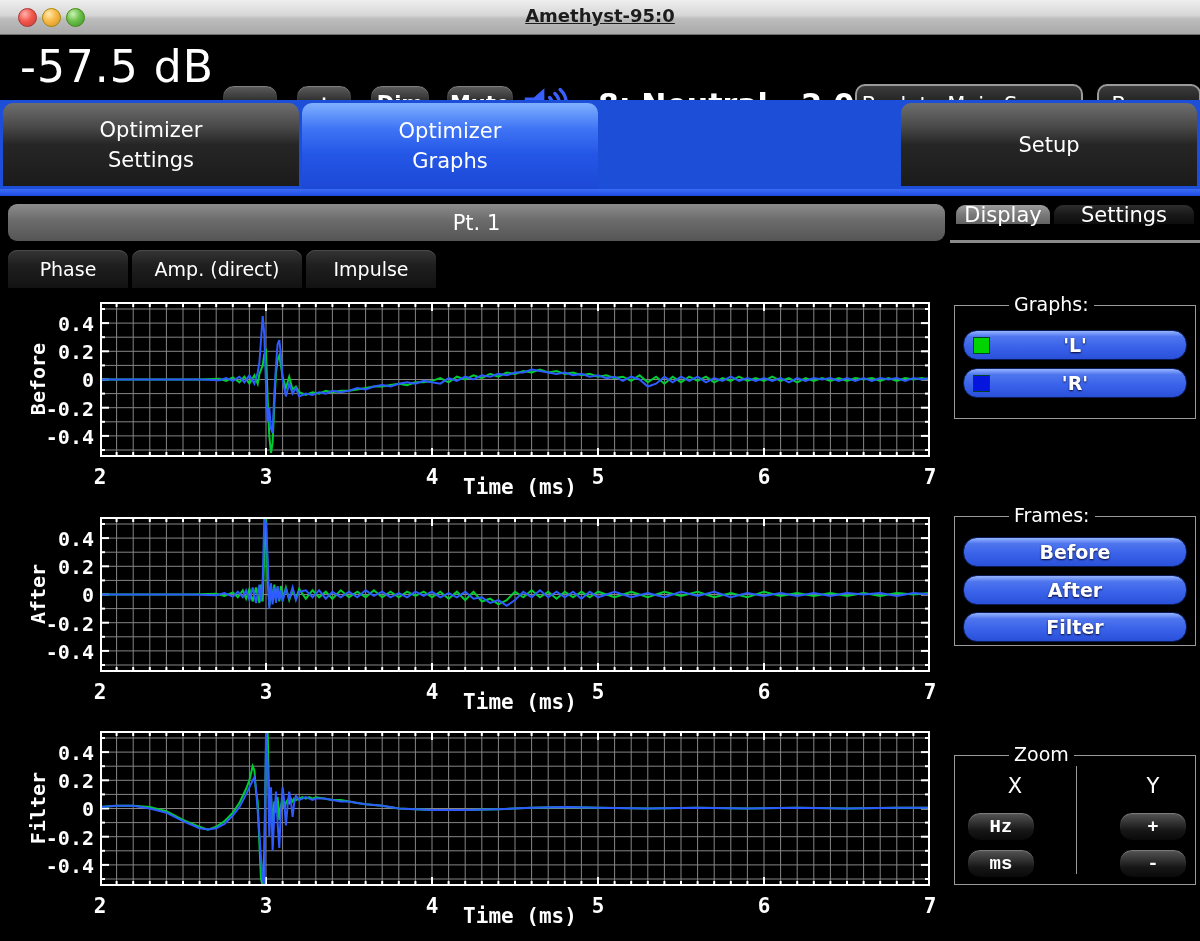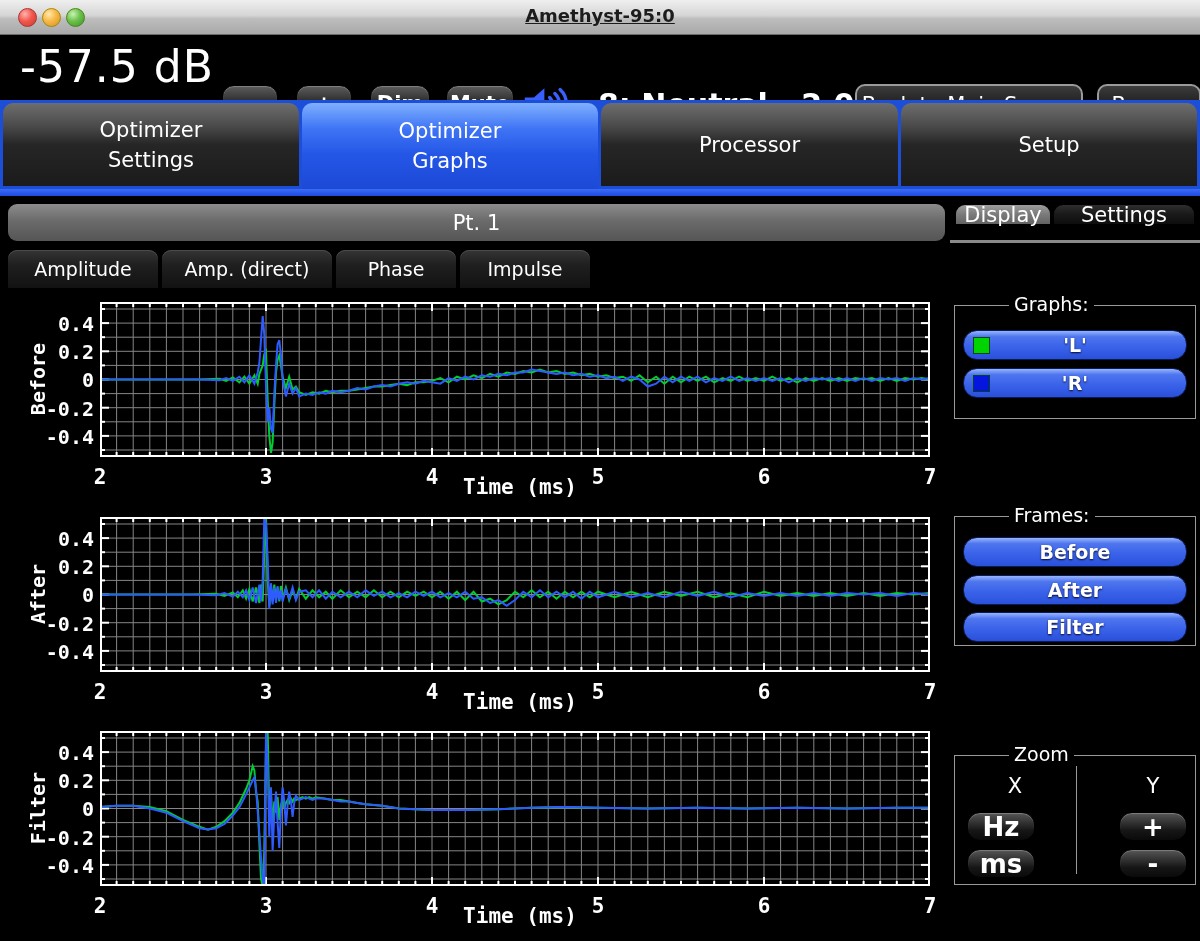--- a/index.html
+++ b/index.html
@@ -97,23 +97,23 @@
     text-shadow:0 1px 2px rgba(0,0,30,.9);border:1px solid #0a1c55;
     background:linear-gradient(180deg,#96b4ff 0%,#547eb 8%,#3e68ee 45%,#2c53de 100%);
     background:linear-gradient(180deg,#96b4ff 0%,#4f76ee 20%,#3a63ea 55%,#2a50da 100%);}
   .swatch{position:absolute;left:9px;top:6px;width:15px;height:15px;border:1px solid #042;}
   .pb-l{top:24px}.pb-r{top:62px}
   .pf-0{top:20px}.pf-1{top:58px}.pf-2{top:95px}
   .zoom-divider{position:absolute;left:121px;top:10px;width:1px;height:108px;background:#9a9a9a;}
   .zoom-col-h{position:absolute;top:18px;color:#fff;font-size:21px;width:40px;text-align:center;}
   .zh-x{left:40px}.zh-y{left:178px}
   .pill-dark{position:absolute;width:66px;height:27px;border-radius:13px;
-    display:flex;align-items:center;justify-content:center;color:#fff;font-size:26px;font-weight:bold;
+    display:flex;align-items:center;justify-content:center;color:#fff;font-size:19px;font-weight:bold;
     background:linear-gradient(180deg,#565656 0%,#333 35%,#161616 65%,#0a0a0a 100%);
-    box-shadow:inset 0 1px 1px rgba(255,255,255,.25);border:1px solid #000;}
+    box-shadow:inset 0 1px 1px rgba(255,255,255,.25);border:1px solid #000;font-family:Liberation Mono, monospace;}
   .zx-hz{left:12px;top:56px}.zx-ms{left:12px;top:93px}
   .zy-plus{left:164px;top:56px}.zy-minus{left:164px;top:93px}
 </style>
 </head>
 <body>
 
 <div class="titlebar">
   <span class="tl red"></span>
   <span class="tl yellow"></span>
   <span class="tl green"></span>
@@ -137,36 +137,32 @@
 
 <div class="maintabs">
   <div class="maintab t0">
     <span>Optimizer</span>
     <span>Settings</span>
   </div>
   <div class="maintab t1 active">
     <span>Optimizer</span>
     <span>Graphs</span>
   </div>
-  <div class="maintab t2">
-    <span>Processor</span>
-  </div>
   <div class="maintab t3">
     <span>Setup</span>
   </div>
 </div>
 <div class="bluebar"></div>
 
 <div class="pt1">
   <span>Pt. 1</span>
 </div>
 <div class="subtabs">
-  <div class="subtab st0">Amplitude</div>
+  <div class="subtab st2">Phase</div>
   <div class="subtab st1">Amp. (direct)</div>
-  <div class="subtab st2">Phase</div>
   <div class="subtab st4">Impulse</div>
 </div>
 
 <div class="chart-block" style="top:292px">
   <div class="frame-label">Before</div>
   <div class="ytick yt0">0.4</div>
   <div class="ytick yt1">0.2</div>
   <div class="ytick yt2">0</div>
   <div class="ytick yt3">-0.2</div>
   <div class="ytick yt4">-0.4</div>

